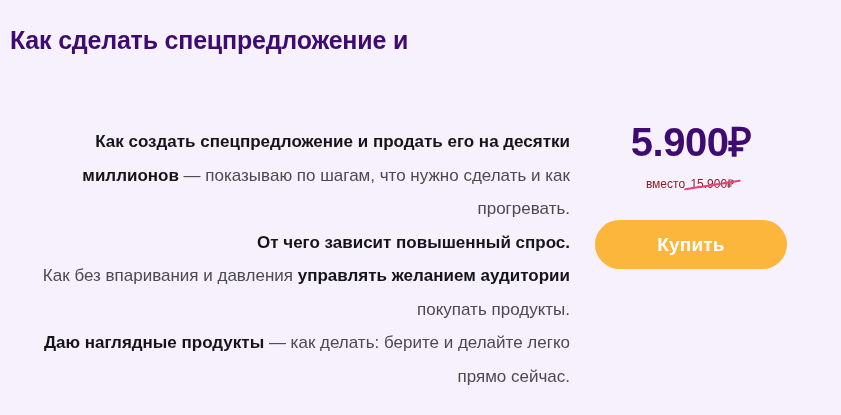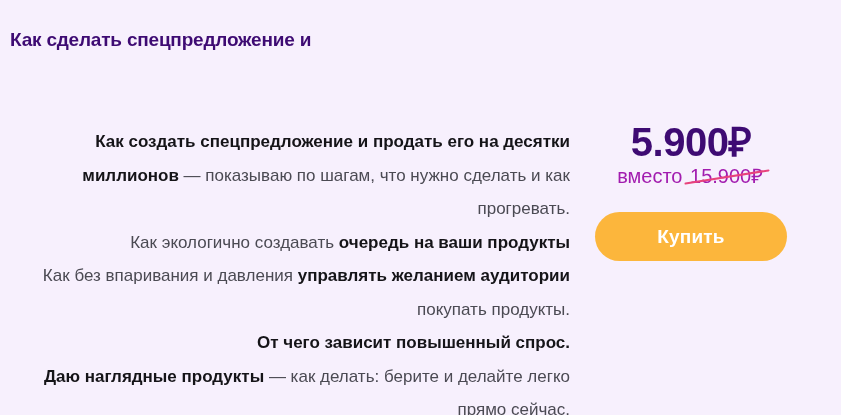--- a/index.html
+++ b/index.html
@@ -26,21 +26,21 @@
     box-sizing: border-box;
   }
 
   
   #promo-heading {
     position: absolute;
     left: 10px;
     top: 20px;
     width: 560px;
     color: #3e0b73;
-    font-size: 19px;
+    font-size: 25px;
     font-weight: bold;
     line-height: 40px;
     letter-spacing: -0.2px;
   }
   #promo-heading .hl {
     display: block;
     white-space: nowrap;
   }
 
   
@@ -74,22 +74,23 @@
   #price-current {
     color: #3e0b73;
     font-size: 40px;
     font-weight: bold;
     line-height: 48px;
     letter-spacing: -0.5px;
     margin: 0;
   }
 
   #price-old-row {
-    font-size: 20px;
-    color: #a21caf;
+    margin-top: 8px;
+    font-size: 12px;
+    color: #7f1d1d;
     line-height: 20px;
     white-space: nowrap;
   }
   #price-old-strike {
     position: relative;
     display: inline-block;
     padding: 0 2px;
   }
   #price-old-strike::after {
     content: "";
@@ -126,23 +127,22 @@
 <body>
 
 <div id="promo-card">
 
   <div id="promo-heading">
     <span class="hl">Как сделать спецпредложение и</span>
   </div>
 
   <div id="promo-body">
       <span class="bl"><span class="b">Как создать спецпредложение и продать его на десятки миллионов</span><span> — показываю по шагам, что нужно сделать и как прогревать.</span></span>
-      <span class="bl"><span>Как экологично создавать </span><span class="b">очередь на ваши продукты</span></span>
+      <span class="bl"><span class="b">От чего зависит повышенный спрос.</span></span>
       <span class="bl"><span>Как без впаривания и давления </span><span class="b">управлять желанием аудитории</span><span> покупать продукты.</span></span>
-      <span class="bl"><span class="b">От чего зависит повышенный спрос.</span></span>
       <span class="bl"><span class="b">Даю наглядные продукты</span><span> — как делать: берите и делайте легко прямо сейчас.</span></span>
     </div>
 
   <div id="offer-col">
     <div id="price-current">5.900₽</div>
     <div id="price-old-row">
       <span>вместо</span>
       <span id="price-old-strike">15.900₽</span>
     </div>
     <button id="buy-button">Купить</button>

